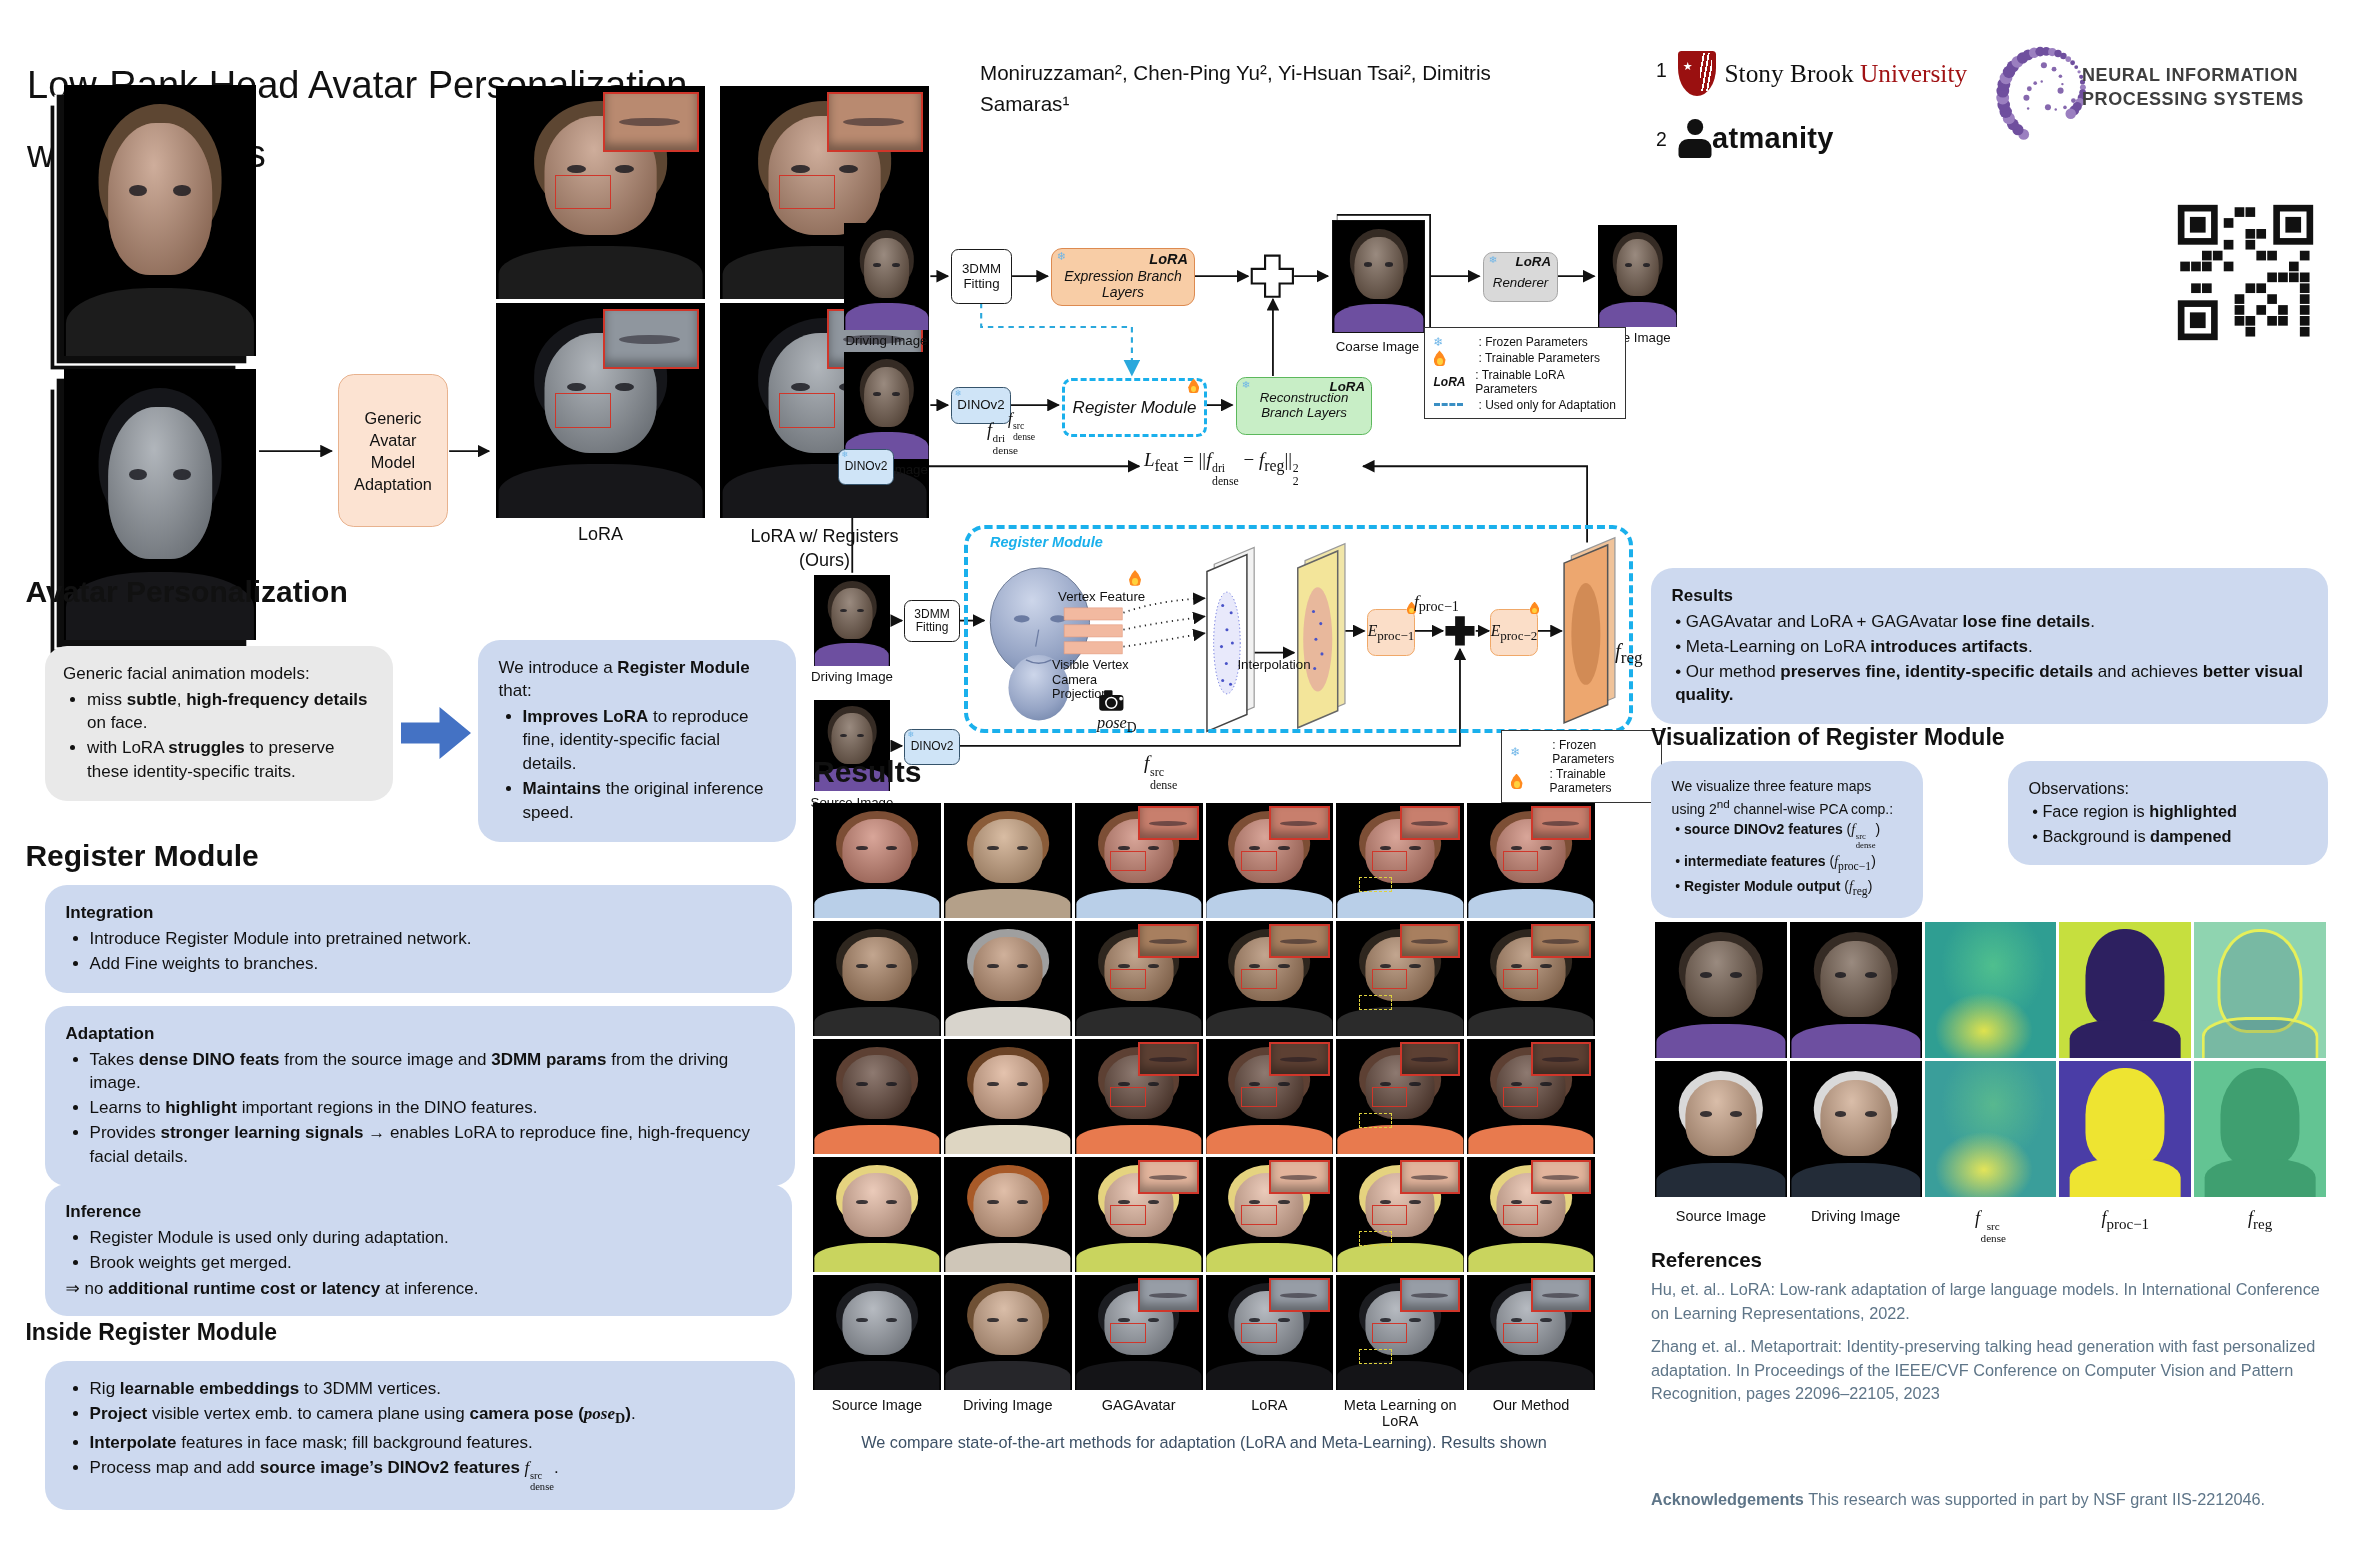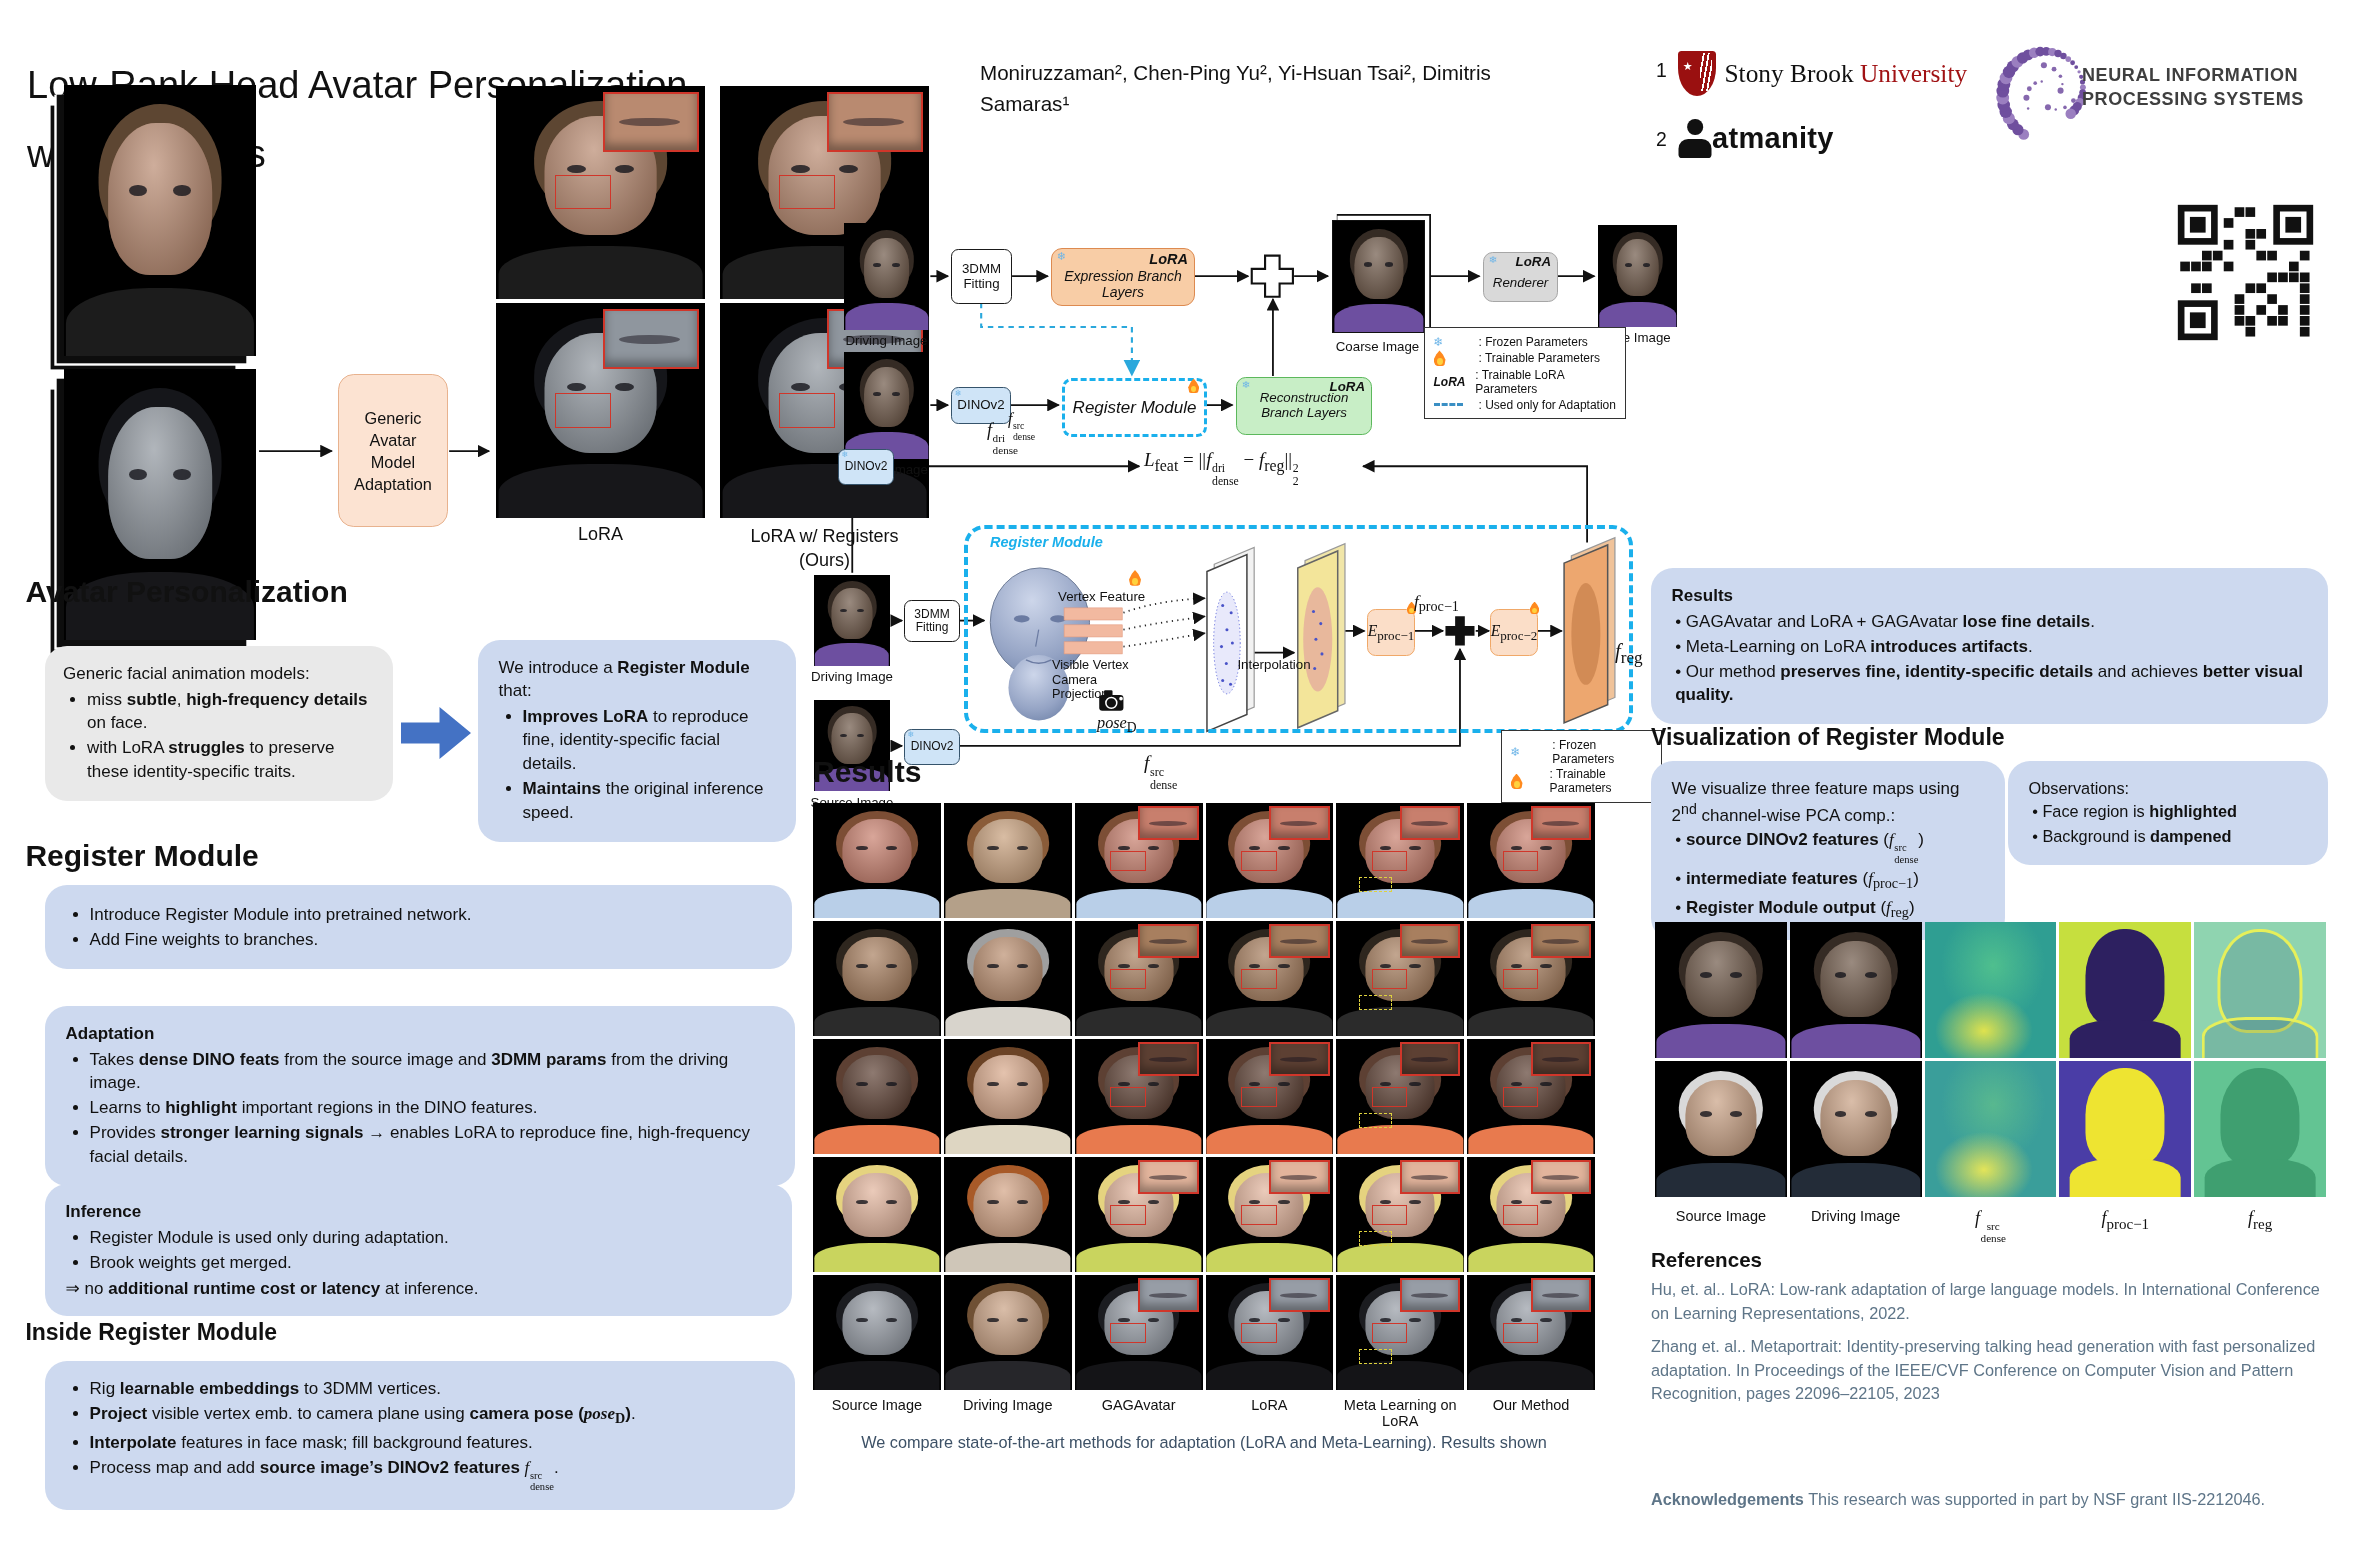--- a/index.html
+++ b/index.html
@@ -417,20 +417,21 @@
   <div>We introduce a <b>Register Module</b> that:</div>
   <ul class="blt">
       <li><b>Improves LoRA</b> to reproduce fine, identity-specific facial details.</li>
       <li><b>Maintains</b> the original inference speed.</li>
     </ul>
 </div>
 
 <div class="abs h1" style="left:25.4px;top:839px">Register Module</div>
 
 <div class="abs bluebox" style="left:45px;top:885px;width:747px;box-sizing:border-box">
+  <div class="bt">Integration</div>
   <ul class="blt">
       <li>Introduce Register Module into pretrained network.</li>
       <li>Add Fine weights to branches.</li>
     </ul>
 </div>
 <div class="abs bluebox" style="left:45px;top:1006px;width:750px;box-sizing:border-box">
   <div class="bt">Adaptation</div>
   <ul class="blt">
       <li>Takes <b>dense DINO feats</b> from the source image and <b>3DMM params</b> from the driving image.</li>
       <li>Learns to <b>highlight</b> important regions in the DINO features.</li>
@@ -894,21 +895,21 @@
 <div class="abs bluebox" style="left:1651px;top:568px;width:677px;box-sizing:border-box">
   <div class="bt">Results</div>
   <ul class="blt" style="list-style:none;padding-left:3.6px;margin-top:0">
       <li class="dotline">•&nbsp;GAGAvatar and LoRA + GAGAvatar <b>lose fine details</b>.</li>
       <li class="dotline">•&nbsp;Meta-Learning on LoRA <b>introduces artifacts</b>.</li>
       <li class="dotline">•&nbsp;Our method <b>preserves fine, identity-specific details</b> and achieves <b>better visual quality.</b></li>
     </ul>
 </div>
 
 <div class="abs h2" style="left:1651px;top:724px">Visualization of Register Module</div>
-<div class="abs bluebox" style="left:1651px;top:761px;width:354px;box-sizing:border-box;font-size:17px">
+<div class="abs bluebox" style="left:1651px;top:761px;width:272px;box-sizing:border-box;font-size:14px">
   <div>We visualize three feature maps using 2<sup>nd</sup> channel-wise PCA comp.:</div>
   <ul class="blt" style="list-style:none;padding-left:3.6px;margin-top:1.2px">
       <li class="dotline">•&nbsp;<b>source DINOv2 features</b> (<span class="math"><i>f</i><span class="ss">
             <sup>src</sup>
             <sub>dense</sub>
           </span></span>)</li>
       <li class="dotline">•&nbsp;<b>intermediate features</b> (<span class="math"><i>f</i><sub>proc−1</sub></span>)</li>
       <li class="dotline">•&nbsp;<b>Register Module output</b> (<span class="math"><i>f</i><sub>reg</sub></span>)</li>
     </ul>
 </div>

